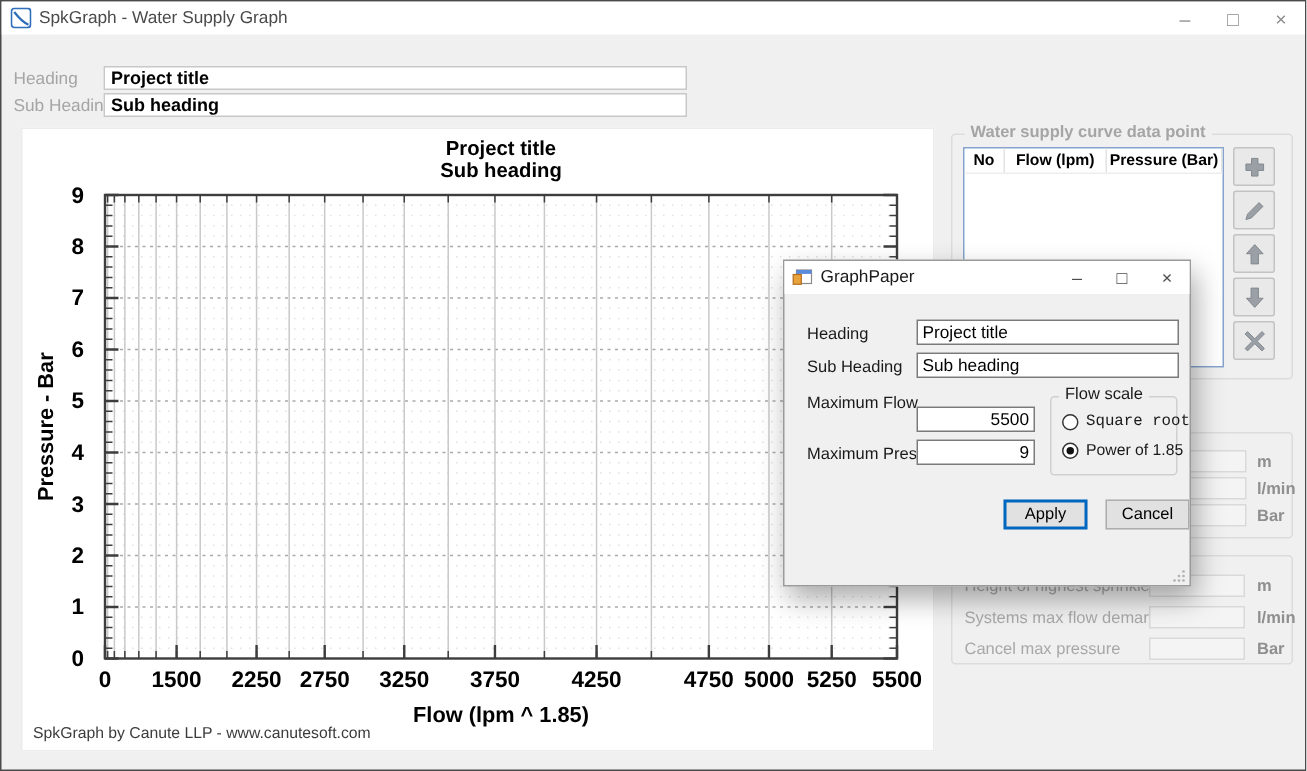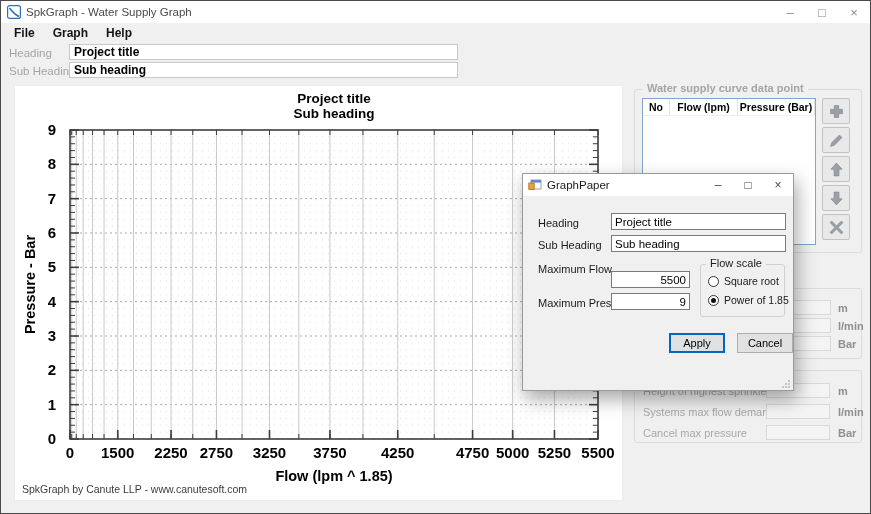--- a/index.html
+++ b/index.html
@@ -66,25 +66,20 @@
       <path d="M2.5 3 Q7.5 9.5 12 11.5" stroke="#2f6fba" stroke-width="1.5" fill="none"></path>
     </svg>
     <span class="title">SpkGraph - Water Supply Graph</span>
     <div class="wincontrols">
       <span class="wbtn">–</span>
       <span class="wbtn">□</span>
       <span class="wbtn">×</span>
     </div>
   </div>
 
-  <div class="menubar">
-    <span class="menuitem">File</span>
-    <span class="menuitem">Graph</span>
-    <span class="menuitem">Help</span>
-  </div>
 
   <span class="fieldlabel" style="left:8px;top:46px;">Heading</span>
   <input class="headfield" style="top: 43px;" value="Project title">
   <span class="fieldlabel" style="left:8px;top:64px;">Sub Heading</span>
   <input class="headfield" style="top: 61px;" value="Sub heading">
 
   <div class="graphpanel">
     <svg width="607" height="414" viewBox="0 0 607 414">
         <line x1="55" y1="346.1333333333333" x2="583" y2="346.1333333333333" stroke="#e1e1e1" stroke-width="1" stroke-dasharray="1 5"></line>
         <line x1="55" y1="339.26666666666665" x2="583" y2="339.26666666666665" stroke="#e1e1e1" stroke-width="1" stroke-dasharray="1 5"></line>
@@ -405,21 +400,21 @@
     <input class="dlg-input" style="left: 88px; top: 39px; width: 175px;" value="Project title">
     <span class="dlg-label" style="left:15px;top:65px;">Sub Heading</span>
     <input class="dlg-input" style="left: 88px; top: 61px; width: 175px;" value="Sub heading">
     <span class="dlg-label" style="left:15px;top:89px;text-align:right;">Maximum Flow</span>
     <input class="dlg-input num" style="left: 88px; top: 97px; width: 79px;" value="5500">
     <span class="dlg-label" style="left:15px;top:123px;">Maximum Pressure</span>
     <input class="dlg-input num" style="left: 88px; top: 119px; width: 79px;" value="9">
 
     <div class="flowscale">
       <span class="grouptitle">Flow scale</span>
-      <div class="radiorow" style="top:10px;">
+      <div class="radiorow" style="top:10px;font-family:Liberation Mono, monospace;">
         <span class="radio"></span>
         <span class="radiolabel">Square root</span>
       </div>
       <div class="radiorow" style="top:29px;">
         <span class="radio checked"></span>
         <span class="radiolabel">Power of 1.85</span>
       </div>
     </div>
 
     <button class="dlg-btn default" style="left:146px;">Apply</button>

